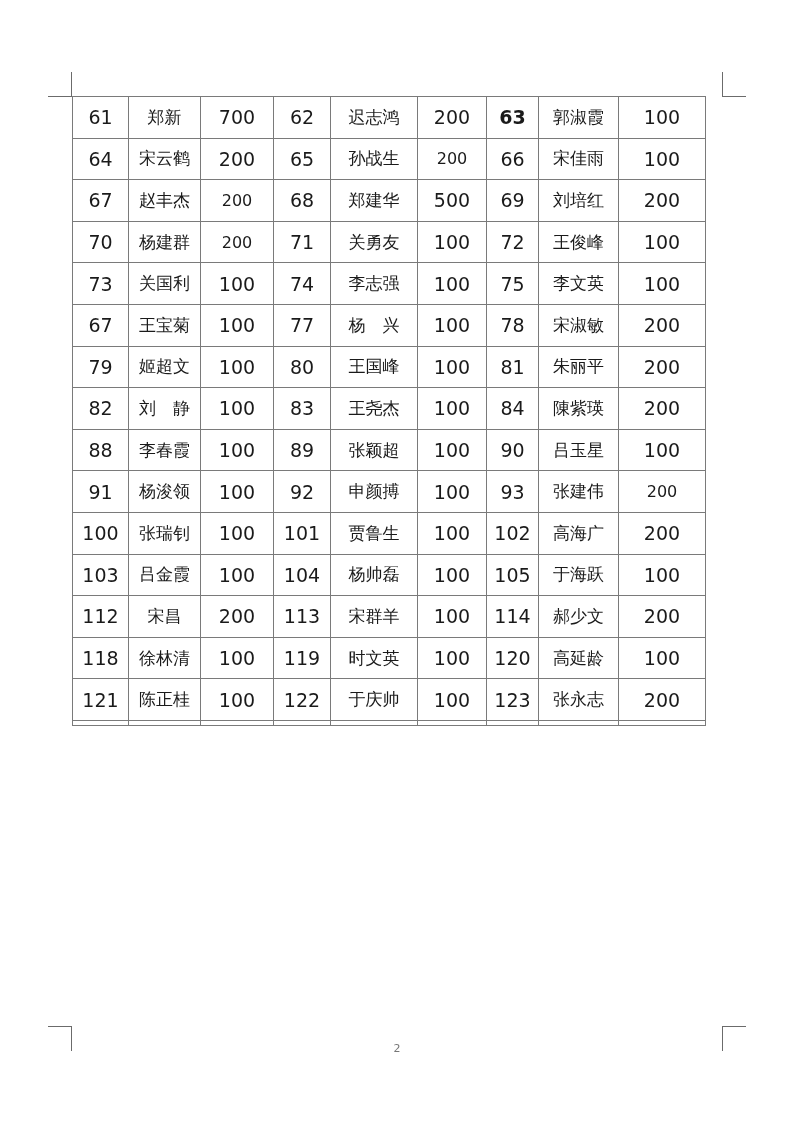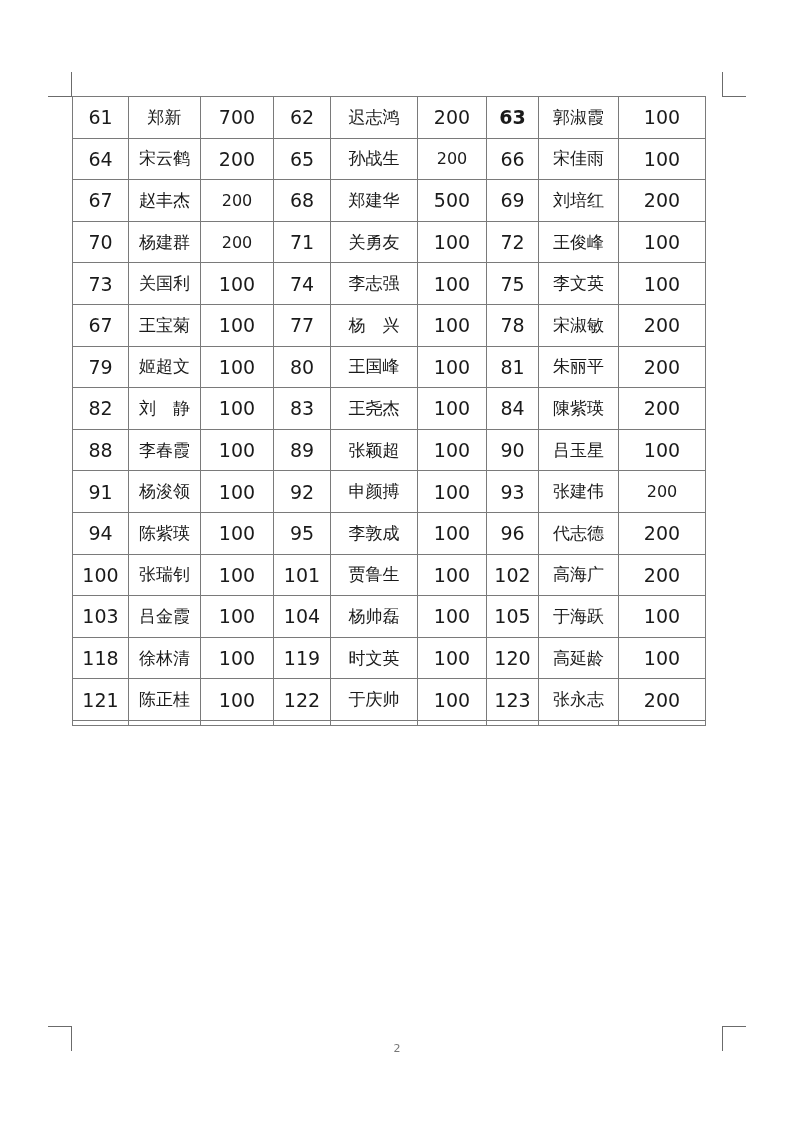--- a/index.html
+++ b/index.html
@@ -146,31 +146,20 @@
         <td class="name">杨浚领</td>
         <td>100</td>
         <td>92</td>
         <td class="name">申颜搏</td>
         <td>100</td>
         <td>93</td>
         <td class="name">张建伟</td>
         <td class="amt-sm">200</td>
       </tr>
       <tr>
-        <td>94</td>
-        <td class="name">陈紫瑛</td>
-        <td>100</td>
-        <td>95</td>
-        <td class="name">李敦成</td>
-        <td>100</td>
-        <td>96</td>
-        <td class="name">代志德</td>
-        <td>200</td>
-      </tr>
-      <tr>
         <td>100</td>
         <td class="name">张瑞钊</td>
         <td>100</td>
         <td>101</td>
         <td class="name">贾鲁生</td>
         <td>100</td>
         <td>102</td>
         <td class="name">高海广</td>
         <td>200</td>
       </tr>
@@ -179,20 +168,31 @@
         <td class="name">吕金霞</td>
         <td>100</td>
         <td>104</td>
         <td class="name">杨帅磊</td>
         <td>100</td>
         <td>105</td>
         <td class="name">于海跃</td>
         <td>100</td>
       </tr>
       <tr>
+        <td>112</td>
+        <td class="name">宋昌</td>
+        <td>200</td>
+        <td>113</td>
+        <td class="name">宋群羊</td>
+        <td>100</td>
+        <td>114</td>
+        <td class="name">郝少文</td>
+        <td>200</td>
+      </tr>
+      <tr>
         <td>118</td>
         <td class="name">徐林清</td>
         <td>100</td>
         <td>119</td>
         <td class="name">时文英</td>
         <td>100</td>
         <td>120</td>
         <td class="name">高延龄</td>
         <td>100</td>
       </tr>

